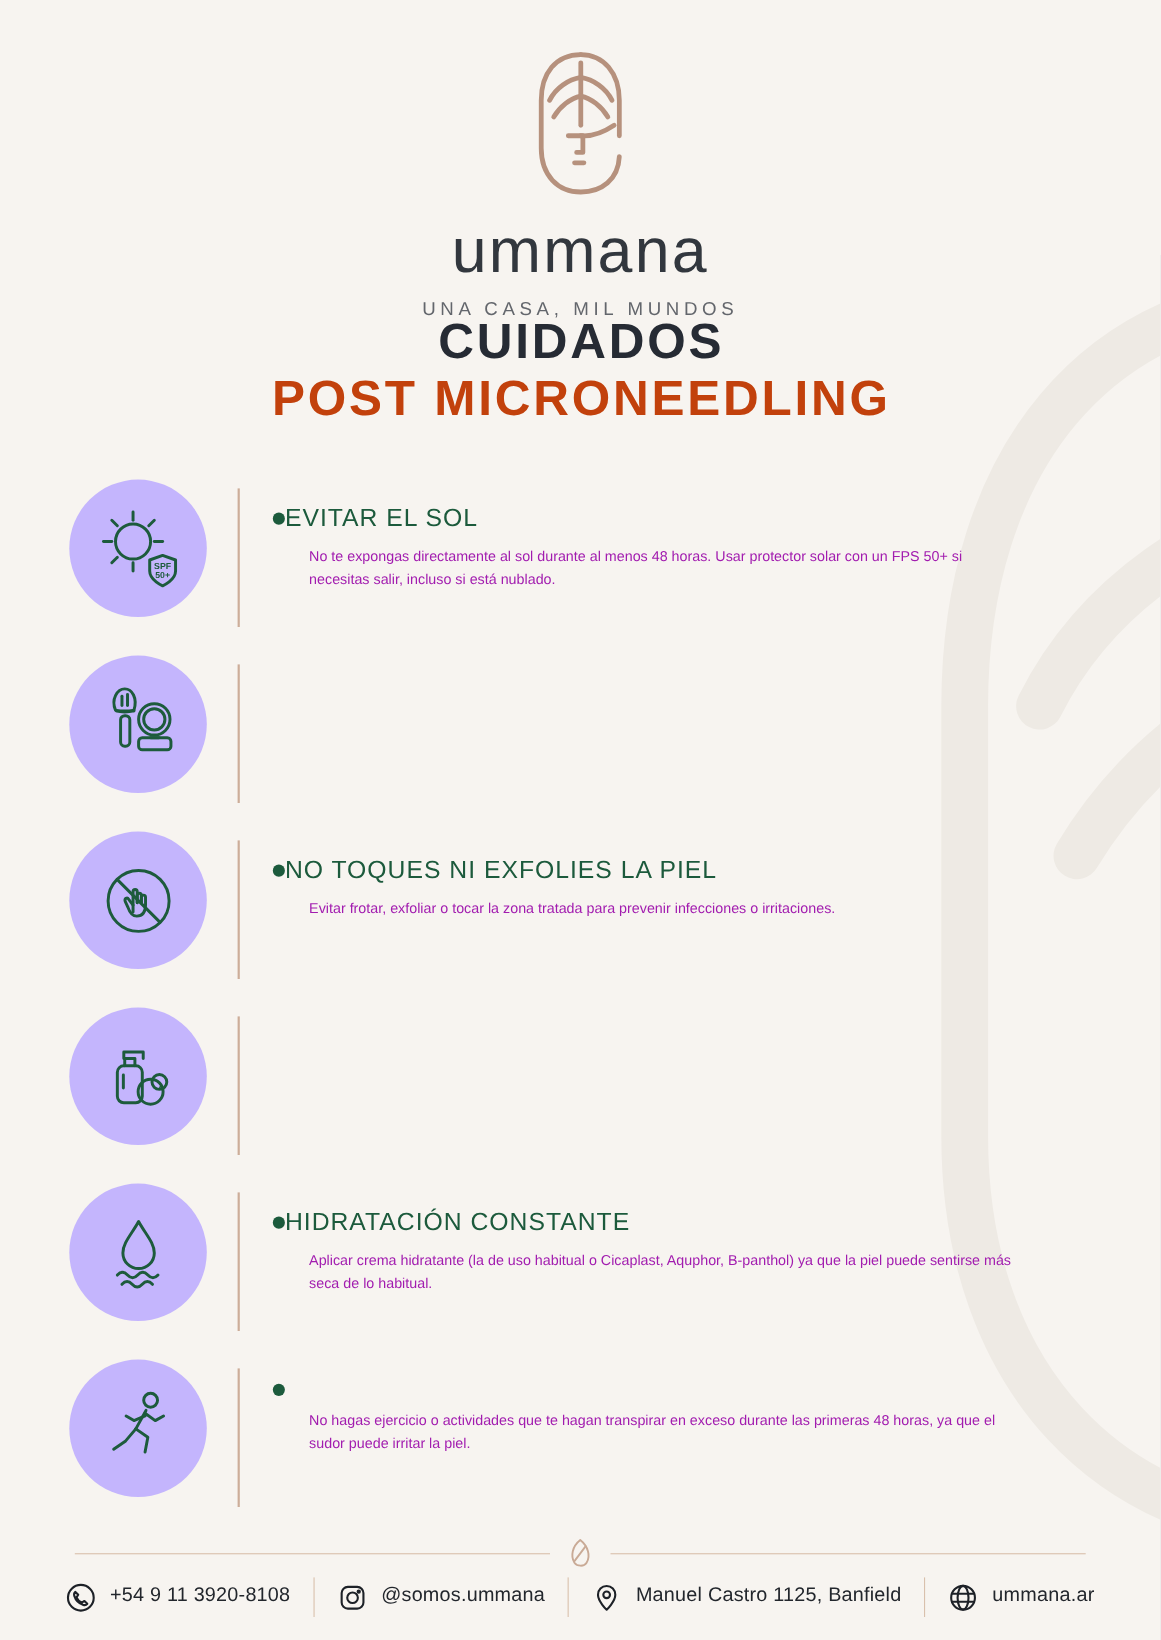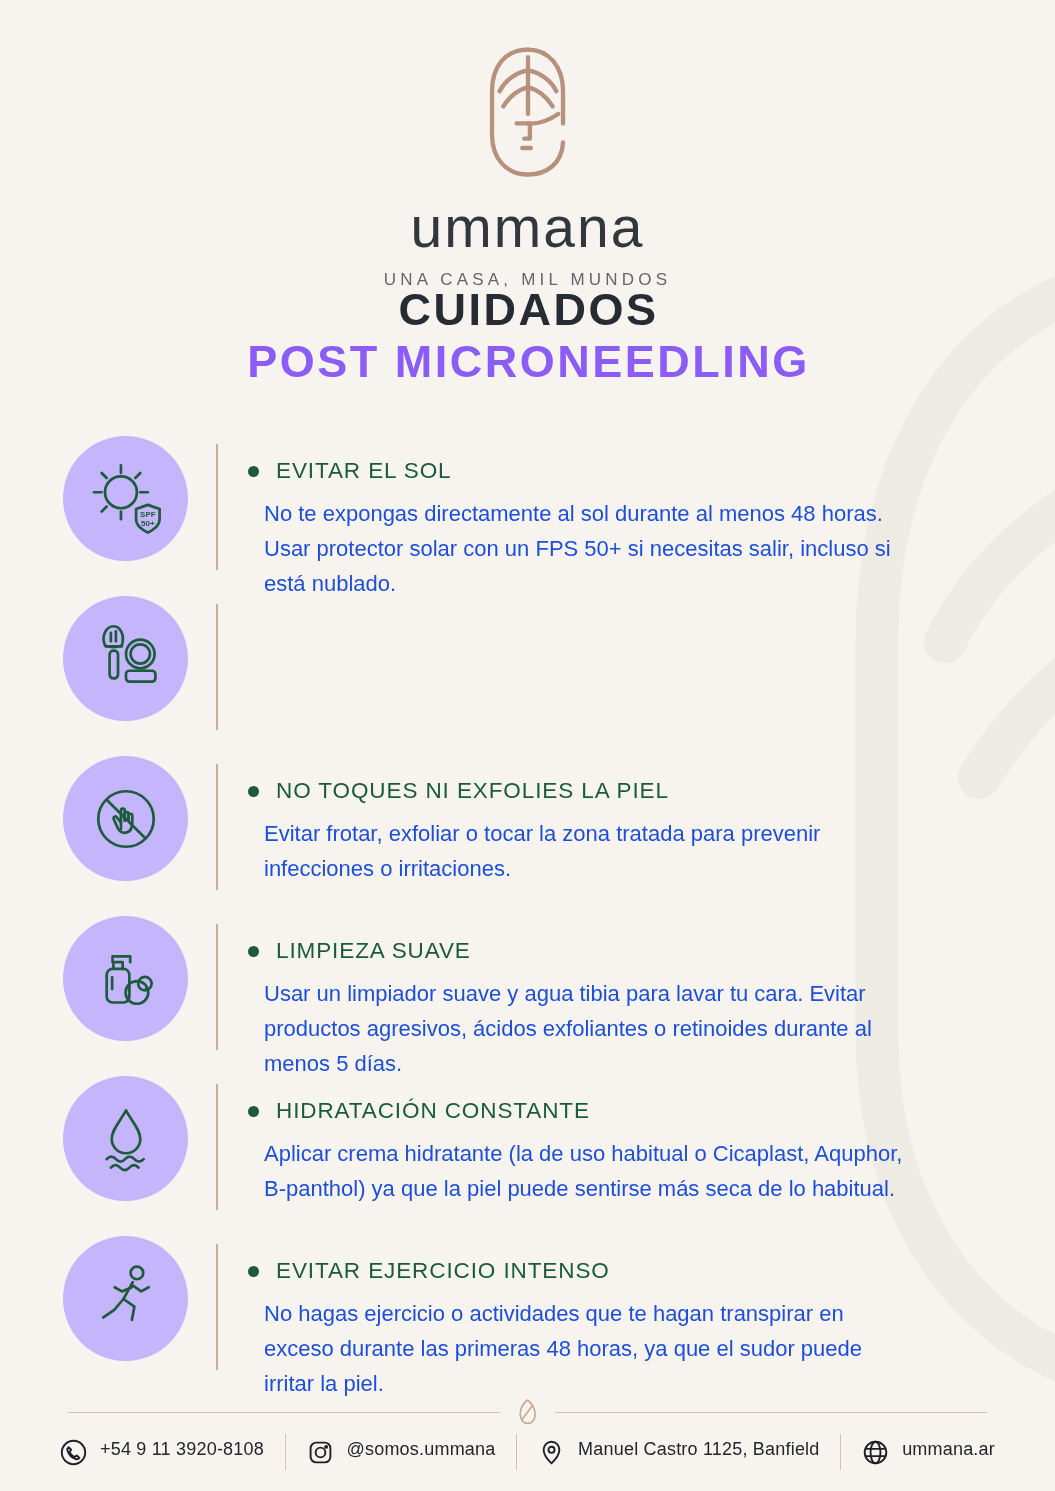--- a/index.html
+++ b/index.html
@@ -14,36 +14,36 @@
   .watermark svg { width:100%; height:100%; }
 
   
   .header { position:absolute; top:42px; left:0; width:100%; text-align:center; }
   .logo-svg { width:118px; height:142px; }
   .wordmark { margin-top:6px; font-size:57px; font-weight:500; letter-spacing:2px; color:#32373e; }
   .tagline { margin-top:10px; font-size:17px; letter-spacing:4.2px; color:#63666c; font-weight:500; }
 
   .title { position:absolute; top:284px; left:1px; width:100%; text-align:center; line-height:1.16; }
   .title-line1 { font-size:45px; font-weight:700; letter-spacing:2.5px; color:#262b34; }
-  .title-line2 { font-size:45px; font-weight:700; letter-spacing:2.5px; color:#8b5cf6; }
+  .title-line2 { font-size:45px; font-weight:700; letter-spacing:2.5px; color:#c2410c; }
 
   
   .sections { position:absolute; top:436px; left:63px; }
   .section { display:flex; align-items:flex-start; height:160px; }
   .badge {
     flex:0 0 auto; width:125px; height:125px; border-radius:50%;
     background:#c4b5fd; display:flex; align-items:center; justify-content:center;
   }
   .badge svg { width:84px; height:84px; }
   .vline { flex:0 0 auto; width:2px; height:126px; margin:8px 0 0 28px; background:#ccad99; }
   .content { margin-left:30px; padding-top:22px; position:relative; z-index:2; }
-  .heading-row { display:flex; align-items:center; gap:17px; }
+  .heading-row { display:flex; align-items:center; }
   .dot { width:11px; height:11px; border-radius:50%; background:#1c5a3c; flex:0 0 auto; }
   .sec-heading { font-size:22.5px; font-weight:500; letter-spacing:0.9px; color:#1c5a3c; }
-  .sec-body { margin:12px 0 0 16px; width:648px; font-size:22px; line-height:1.6; color:#1d4ed8; }
+  .sec-body { margin:12px 0 0 33px; width:648px; font-size:13px; line-height:1.6; color:#a21caf; }
 
   
   .footer-divider { position:absolute; top:1398px; left:0; width:100%; display:flex; align-items:center; justify-content:center; }
   .fd-line { height:1px; background:#d9c0ac; width:432px; }
   .fd-leaf { margin:0 16px; width:23px; height:29px; }
   .footer-contacts {
     position:absolute; top:1432px; left:60px; right:60px; height:40px;
     display:flex; align-items:center; justify-content:space-between;
   }
   .f-item { display:flex; gap:13px; cursor:pointer; }
@@ -179,27 +179,20 @@
             <path d="M35 38 V30 H46 V38"></path>
             <path d="M34 30 V23 H55 V30"></path>
             <path d="M33.5 48 V62"></path>
             <circle cx="63" cy="66" r="13.5"></circle>
             <circle cx="72.5" cy="55.5" r="8"></circle>
             <circle cx="74.5" cy="62" r="0.8"></circle>
           </g>
         </svg>
       </div>
       <div class="vline"></div>
-      <div class="content">
-        <div class="heading-row">
-          <span class="dot"></span>
-          <span class="sec-heading">LIMPIEZA SUAVE</span>
-        </div>
-        <div class="sec-body">Usar un limpiador suave y agua tibia para lavar tu cara. Evitar productos agresivos, ácidos exfoliantes o retinoides durante al menos 5 días.</div>
-      </div>
     </div>
 
     <div class="section">
       <div class="badge">
         <svg viewBox="0 0 100 100">
           <g class="g-stroke">
             <path d="M50 16 C43 29 33 39 33 50 A17 17 0 0 0 67 50 C67 39 57 29 50 16 Z"></path>
             <path d="M27 74 q5.5 -6 11 0 t11 0 t11 0 t11 0"></path>
             <path d="M32 84 q5.5 -6 11 0 t11 0 t11 0"></path>
           </g>
@@ -225,21 +218,20 @@
             <path d="M57 36 L45 41 L36.5 36"></path>
             <path d="M47 50 L60 59 L57 75"></path>
             <path d="M47 50 L36 63 L23 72"></path>
           </g>
         </svg>
       </div>
       <div class="vline"></div>
       <div class="content">
         <div class="heading-row">
           <span class="dot"></span>
-          <span class="sec-heading">EVITAR EJERCICIO INTENSO</span>
         </div>
         <div class="sec-body">No hagas ejercicio o actividades que te hagan transpirar en exceso durante las primeras 48 horas, ya que el sudor puede irritar la piel.</div>
       </div>
     </div>
 
   </div>
 
   <div class="footer-divider">
     <div class="fd-line"></div>
     <svg class="fd-leaf" viewBox="0 0 24 30">

